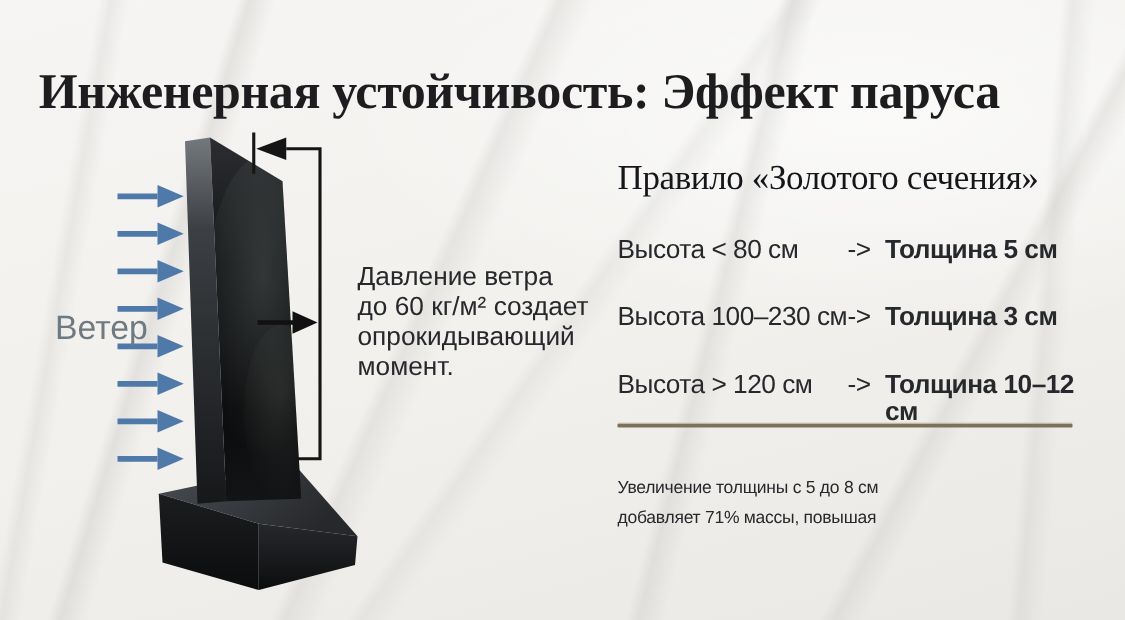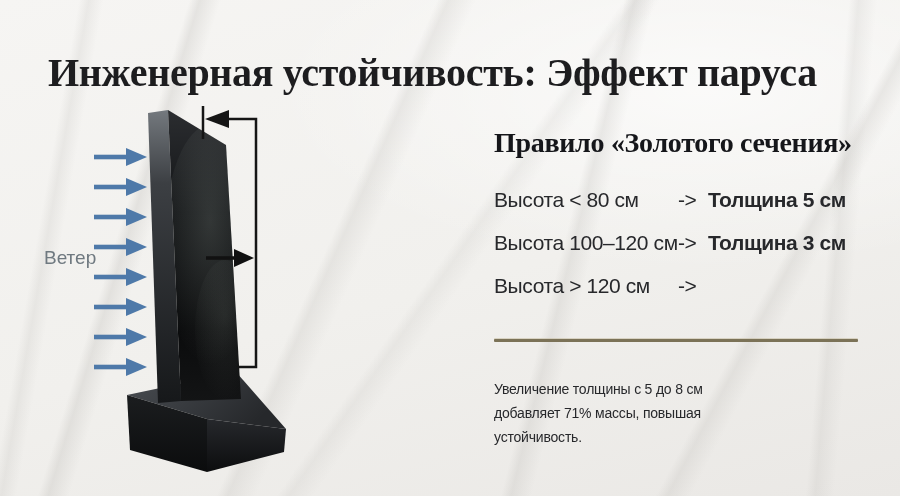--- a/index.html
+++ b/index.html
@@ -17,39 +17,39 @@
   }
   .canvas::before{
     content:"";position:absolute;inset:0;pointer-events:none;
     background:
       linear-gradient(100deg, transparent 8%, rgba(180,178,174,.18) 9%, transparent 10.5%),
       linear-gradient(125deg, transparent 50%, rgba(180,178,174,.15) 51%, transparent 53%),
       linear-gradient(95deg, transparent 90%, rgba(180,178,174,.18) 91%, transparent 93%);
   }
   .abs{position:absolute;}
   .title{
-    left:48px;top:24px;width:820px;
+    left:31px;top:24px;width:820px;
     font-family:"Liberation Serif",serif;font-weight:bold;
     font-size:40px;line-height:1.1;letter-spacing:-.3px;
     color:var(--ink,#1d1d1f);
   }
   .scene{left:0;top:0;width:900px;height:496px;pointer-events:none;}
   .wind-label{
-    left:44px;top:247px;font-size:19px;color:var(--wind_label,#6f7980);
+    left:44px;top:247px;font-size:27px;color:var(--wind_label,#6f7980);
   }
   .pressure{
     left:286px;top:210px;width:210px;
     font-size:21px;line-height:24px;color:var(--body_text,#27282b);
   }
   .rules-heading{
     left:494px;top:127px;width:380px;
-    font-family:"Liberation Serif",serif;font-weight:bold;
+    font-family:"Liberation Serif",serif;font-weight:normal;
     font-size:28px;letter-spacing:-.3px;color:#15161a;
   }
-  .rules{left:494px;top:189px;width:380px;display:flex;flex-direction:column;gap:21px;}
+  .rules{left:494px;top:189px;width:380px;display:flex;flex-direction:column;gap:32px;}
   .rule-row{display:flex;align-items:baseline;font-size:21px;line-height:22px;
     letter-spacing:-.4px;color:var(--body_text,#27282b);}
   .rule-height{width:184px;flex:none;}
   .rule-arrow{width:30px;flex:none;}
   .rule-thickness{flex:1;font-weight:bold;}
   .divider{left:494px;top:339px;width:364px;height:3px;border-radius:1px;
     background:var(--divider,#7b7257);
     box-shadow:0 -1px 0 rgba(196,188,160,.55);}
   .note{
     left:494px;top:377px;width:360px;
@@ -153,41 +153,47 @@
       <polygon points="205,119 229,110 229,128" fill="#151515" stroke="none"></polygon>
     </g>
     <g>
       <line x1="206" y1="258" x2="235" y2="258" stroke="#111" stroke-width="3.5"></line>
       <polygon points="254,258 234,249 234,267" fill="#111"></polygon>
     </g>
   </svg>
 
   <div class="abs wind-label">Ветер</div>
 
+  <div class="abs pressure">
+    <div>Давление ветра</div>
+    <div>до 60 кг/м² создает</div>
+    <div>опрокидывающий</div>
+    <div>момент.</div>
+  </div>
 
   <div class="abs rules-heading">Правило «Золотого сечения»</div>
 
   <div class="abs rules">
     <div class="rule-row">
       <span class="rule-height">Высота &lt; 80 см</span>
       <span class="rule-arrow">-&gt;</span>
       <span class="rule-thickness">Толщина 5 см</span>
     </div>
     <div class="rule-row">
-      <span class="rule-height">Высота 100–120 см</span>
+      <span class="rule-height">Высота 100–230 см</span>
       <span class="rule-arrow">-&gt;</span>
       <span class="rule-thickness">Толщина 3 см</span>
     </div>
     <div class="rule-row">
       <span class="rule-height">Высота &gt; 120 см</span>
       <span class="rule-arrow">-&gt;</span>
+      <span class="rule-thickness">Толщина 10–12 см</span>
     </div>
   </div>
 
   <div class="abs divider"></div>
 
   <div class="abs note">
     <div>Увеличение толщины с 5 до 8 см</div>
     <div>добавляет 71% массы, повышая</div>
-    <div>устойчивость.</div>
   </div>
 
 </div>
 
 </body></html>

